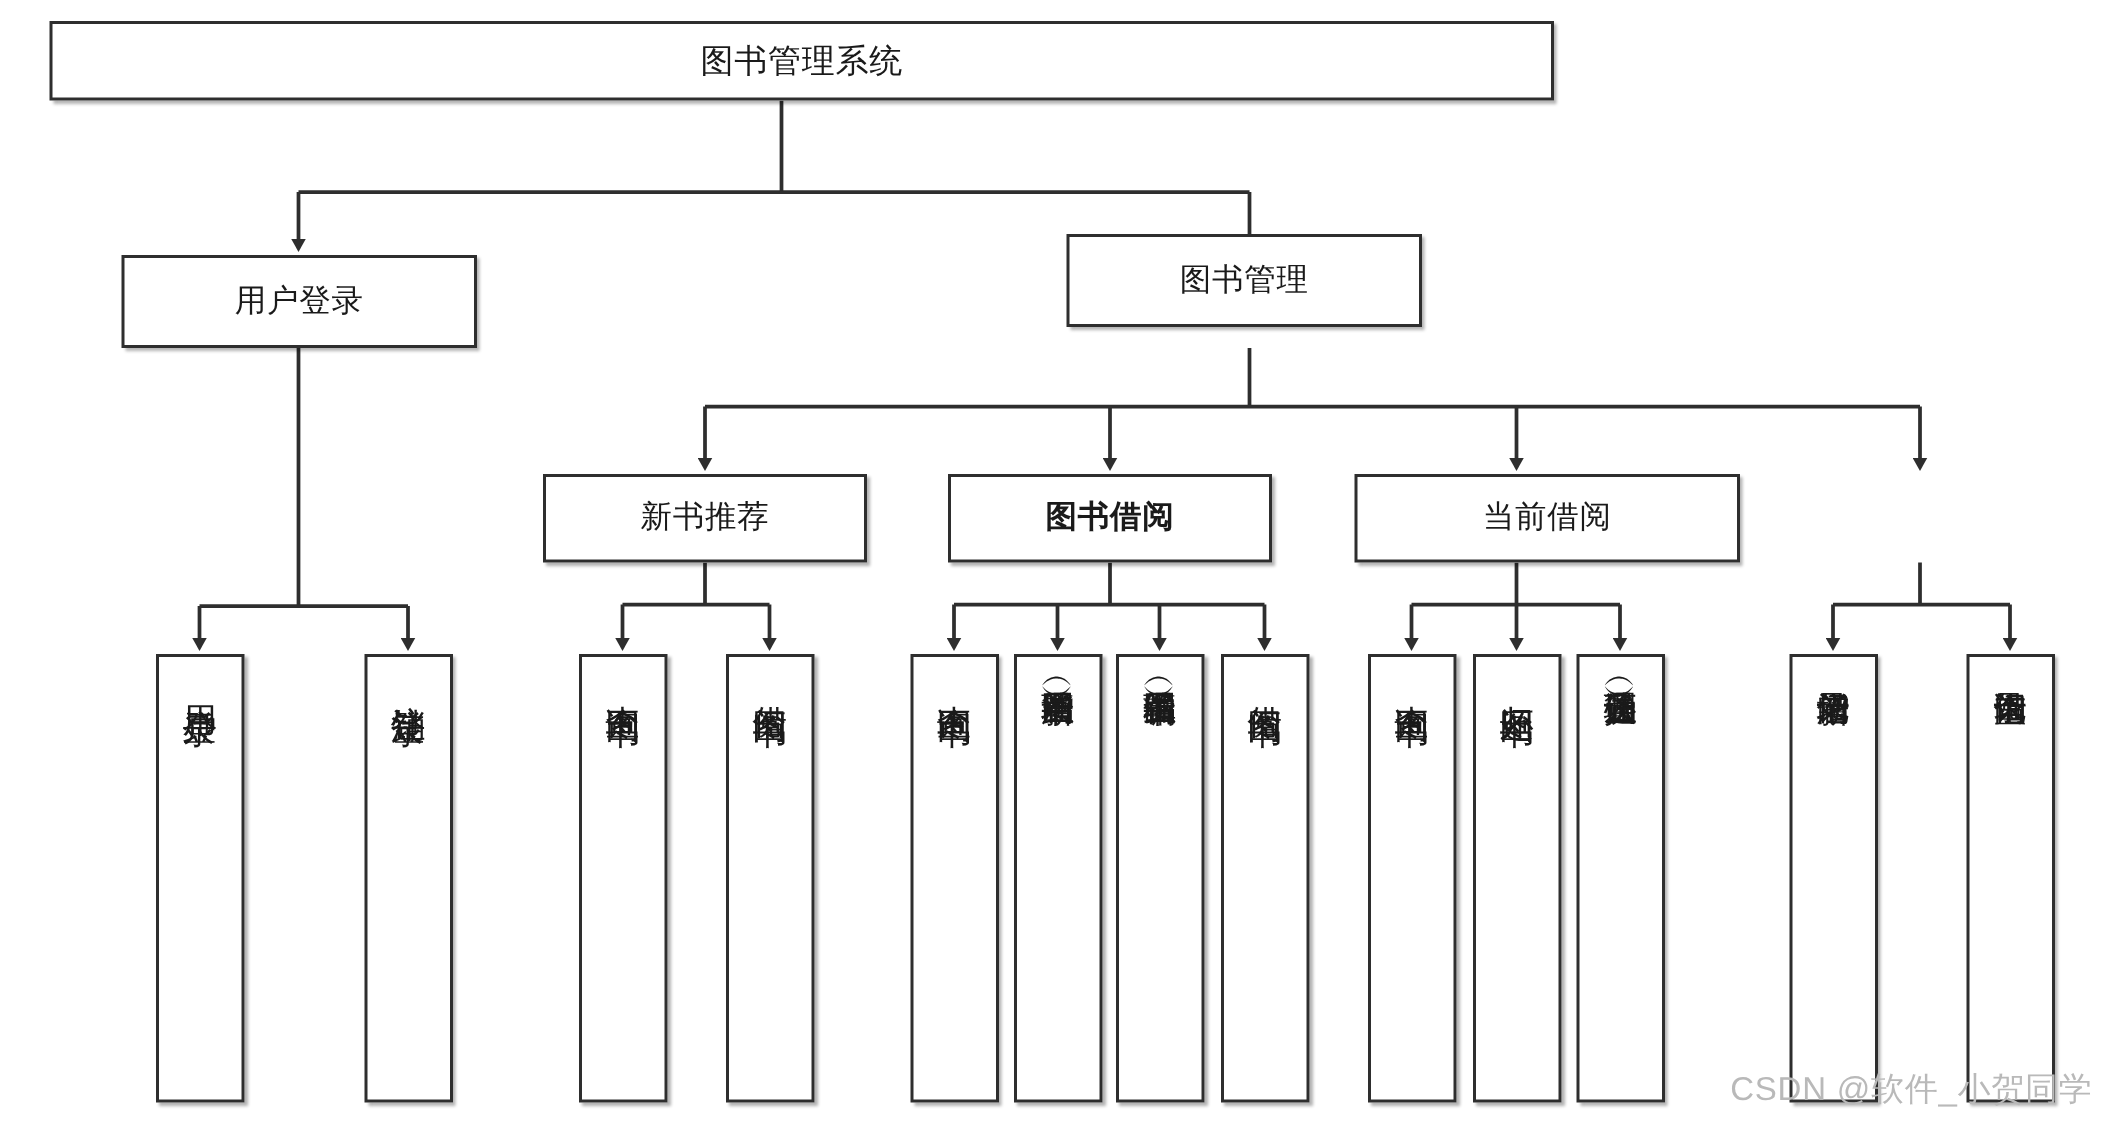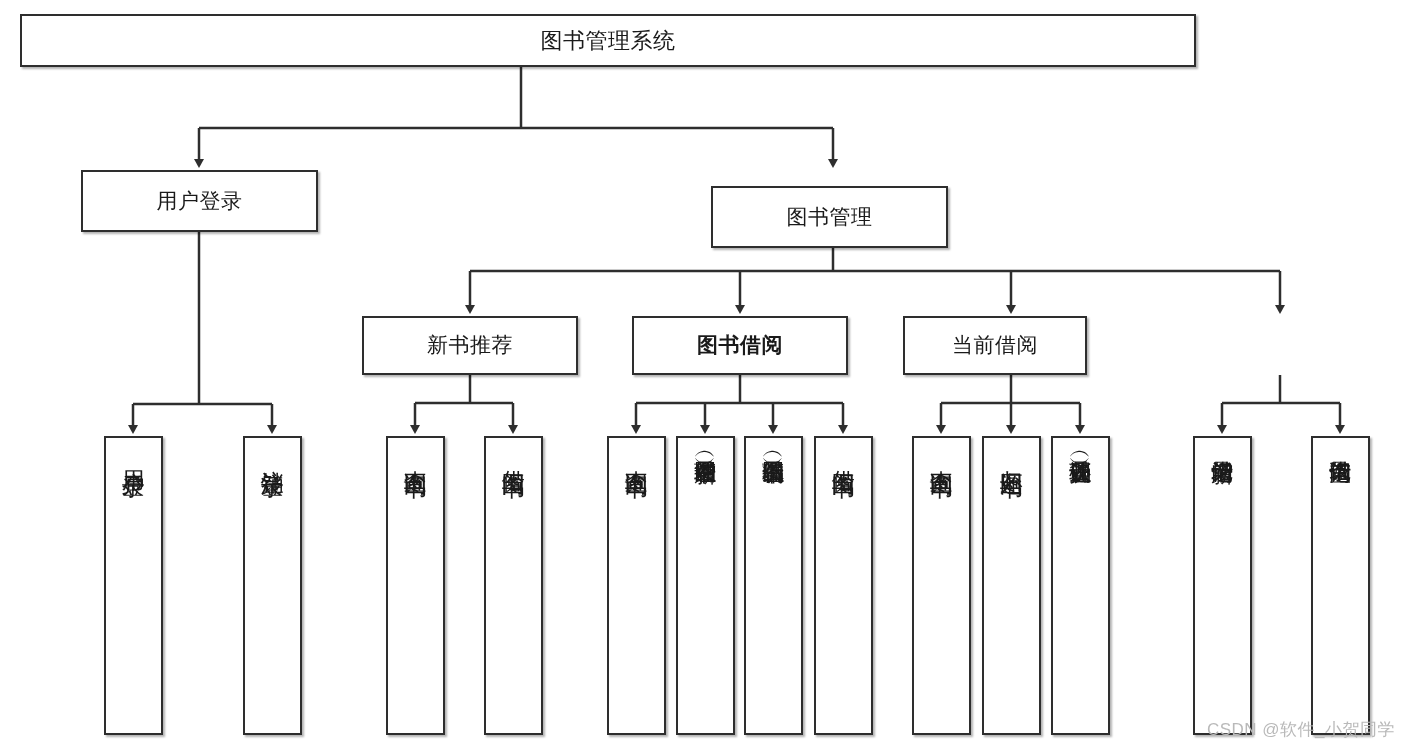--- a/index.html
+++ b/index.html
@@ -65,21 +65,21 @@
     letter-spacing: 2px;
     white-space: nowrap;
   }
   .node.v-node.tall-text { padding-top: 6px; }
   .node.v-node.tall-text .label { font-size: 22px; letter-spacing: 0px; }
 
   #watermark {
     position: absolute;
     right: 10px;
     bottom: 6px;
-    font-size: 17px;
+    font-size: 22px;
     color: #b9b9b9;
     letter-spacing: 0.5px;
     z-index: 5;
     user-select: none;
   }
 </style>
 </head>
 <body>
 
 <div id="diagram-root">
@@ -127,38 +127,38 @@
       <path d="M1011,403 L1011,426" marker-end="url(#arrowhead)"></path>
       <path d="M1080,403 L1080,426" marker-end="url(#arrowhead)"></path>
 
       <path d="M1280,375 L1280,403"></path>
       <path d="M1222,403 L1340,403"></path>
       <path d="M1222,403 L1222,426" marker-end="url(#arrowhead)"></path>
       <path d="M1340,403 L1340,426" marker-end="url(#arrowhead)"></path>
     </g>
   </svg>
 
-  <div class="node h-node root" style="left:20px; top:14px; width:1176px; height:53px;">
+  <div class="node h-node root" style="left:33px; top:14px; width:1003px; height:53px;">
     <span class="label">图书管理系统</span>
   </div>
 
   <div class="node h-node" style="left:81px; top:170px; width:237px; height:62px;">
     <span class="label">用户登录</span>
   </div>
-  <div class="node h-node" style="left:711px; top:186px; width:237px; height:62px;">
+  <div class="node h-node" style="left:711px; top:156px; width:237px; height:62px;">
     <span class="label">图书管理</span>
   </div>
 
   <div class="node h-node" style="left:362px; top:316px; width:216px; height:59px;">
     <span class="label">新书推荐</span>
   </div>
   <div class="node h-node" style="left:632px; top:316px; width:216px; height:59px;font-weight:bold;">
     <span class="label">图书借阅</span>
   </div>
-  <div class="node h-node" style="left:903px; top:316px; width:184px; height:59px;">
+  <div class="node h-node" style="left:903px; top:316px; width:257px; height:59px;">
     <span class="label">当前借阅</span>
   </div>
 
   <div class="node v-node" style="left:104px; top:436px; width:59px; height:299px;">
     <span class="label">用户登录</span>
   </div>
   <div class="node v-node" style="left:243px; top:436px; width:59px; height:299px;">
     <span class="label">注销登录</span>
   </div>
 

